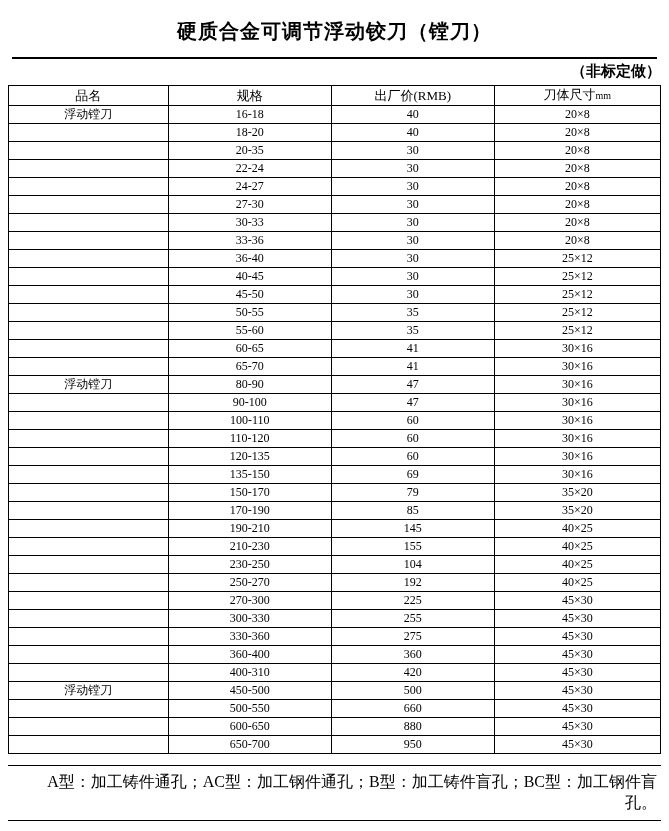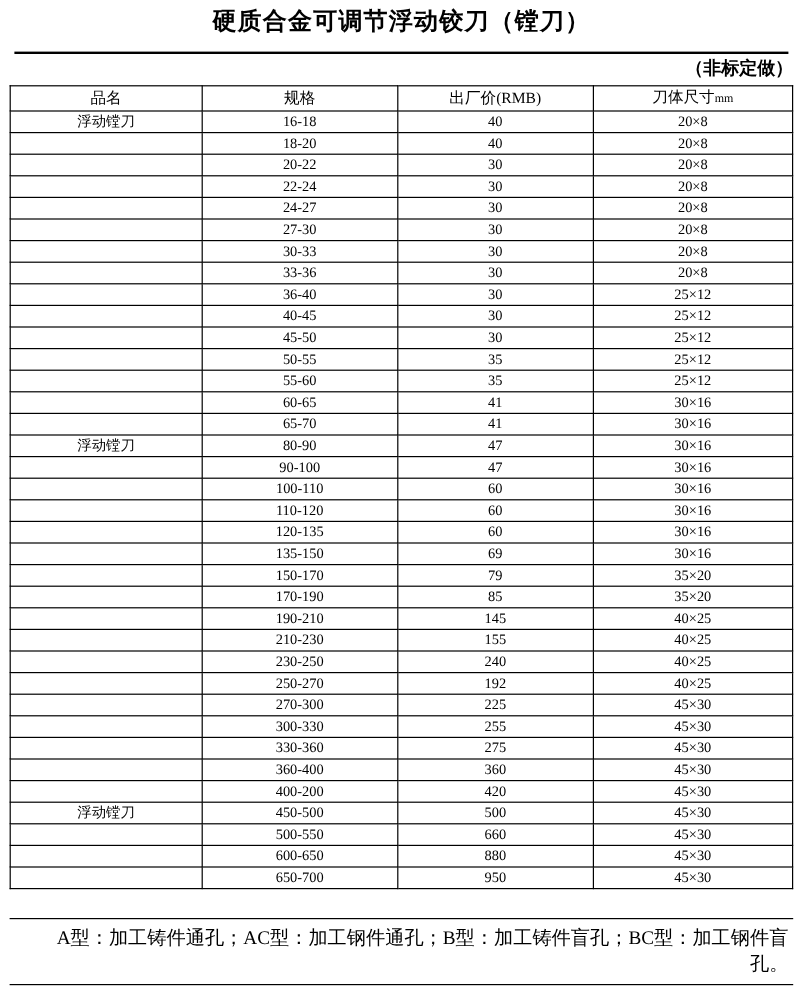--- a/index.html
+++ b/index.html
@@ -19,21 +19,21 @@
     height: 831px;
     position: relative;
     box-sizing: border-box;
     padding: 0 8px;
   }
   .title {
     text-align: center;
     font-size: 20px;
     font-weight: bold;
     letter-spacing: 1px;
-    padding-top: 4px;
+    padding-top: 18px;
     padding-bottom: 6px;
   }
   .title-rule {
     border-top: 2px solid #000;
     margin: 6px 4px 0 4px;
   }
   .subtitle {
     text-align: right;
     font-size: 15px;
     font-weight: bold;
@@ -115,21 +115,21 @@
           <td>20×8</td>
         </tr>
         <tr>
           <td></td>
           <td>18-20</td>
           <td>40</td>
           <td>20×8</td>
         </tr>
         <tr>
           <td></td>
-          <td>20-22</td>
+          <td>20-35</td>
           <td>30</td>
           <td>20×8</td>
         </tr>
         <tr>
           <td></td>
           <td>22-24</td>
           <td>30</td>
           <td>20×8</td>
         </tr>
         <tr>
@@ -254,21 +254,21 @@
         </tr>
         <tr>
           <td></td>
           <td>210-230</td>
           <td>155</td>
           <td>40×25</td>
         </tr>
         <tr>
           <td></td>
           <td>230-250</td>
-          <td>240</td>
+          <td>104</td>
           <td>40×25</td>
         </tr>
         <tr>
           <td></td>
           <td>250-270</td>
           <td>192</td>
           <td>40×25</td>
         </tr>
         <tr>
           <td></td>
@@ -289,21 +289,21 @@
           <td>45×30</td>
         </tr>
         <tr>
           <td></td>
           <td>360-400</td>
           <td>360</td>
           <td>45×30</td>
         </tr>
         <tr>
           <td></td>
-          <td>400-200</td>
+          <td>400-310</td>
           <td>420</td>
           <td>45×30</td>
         </tr>
         <tr>
           <td>浮动镗刀</td>
           <td>450-500</td>
           <td>500</td>
           <td>45×30</td>
         </tr>
         <tr>

